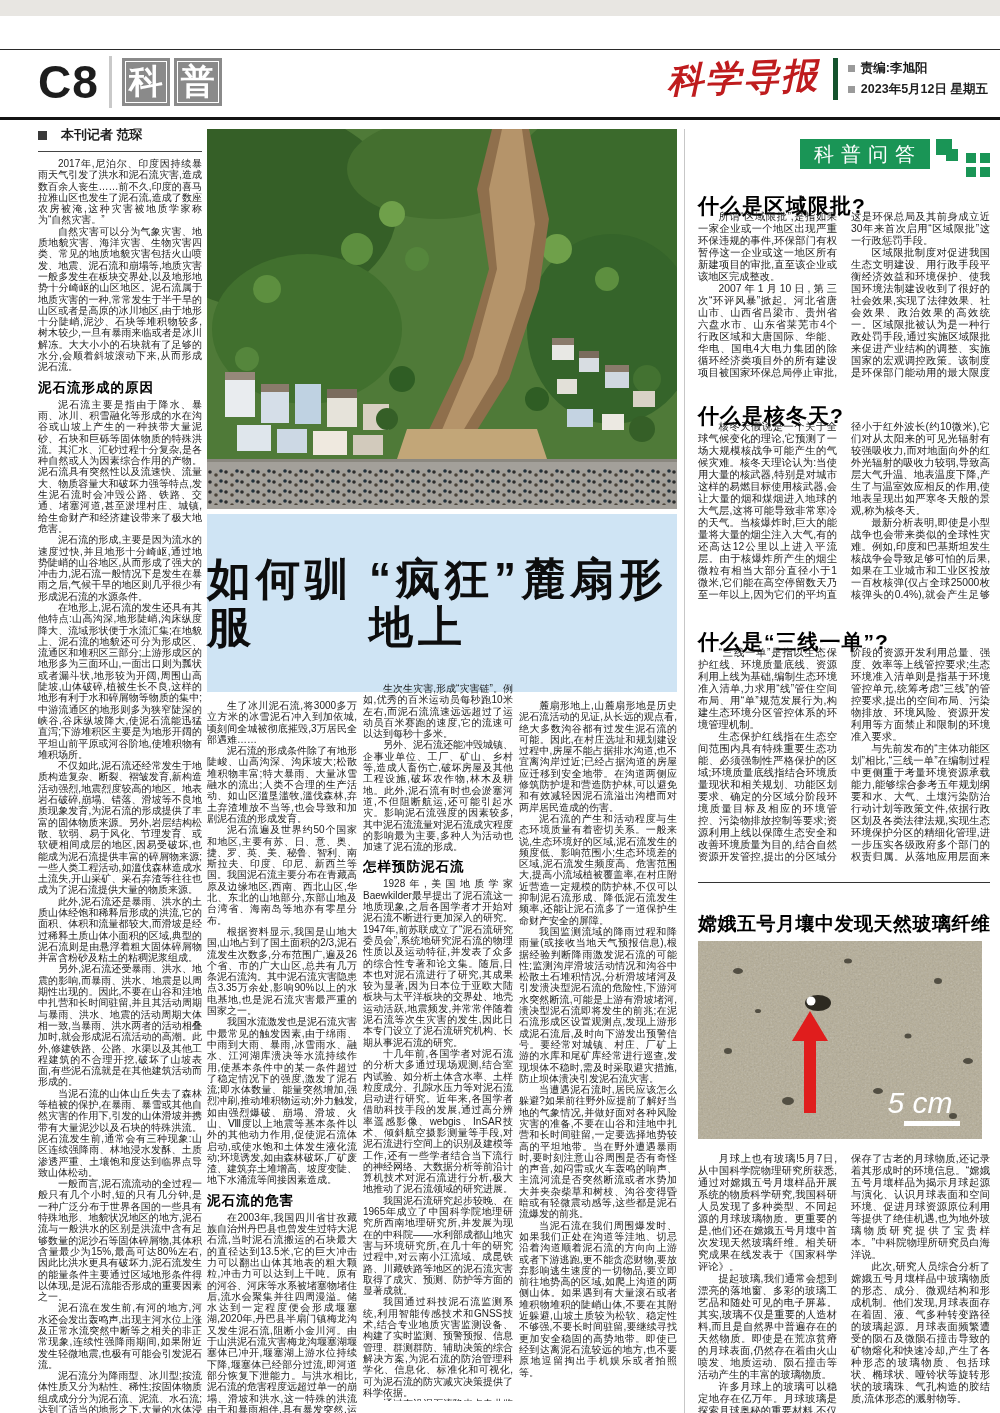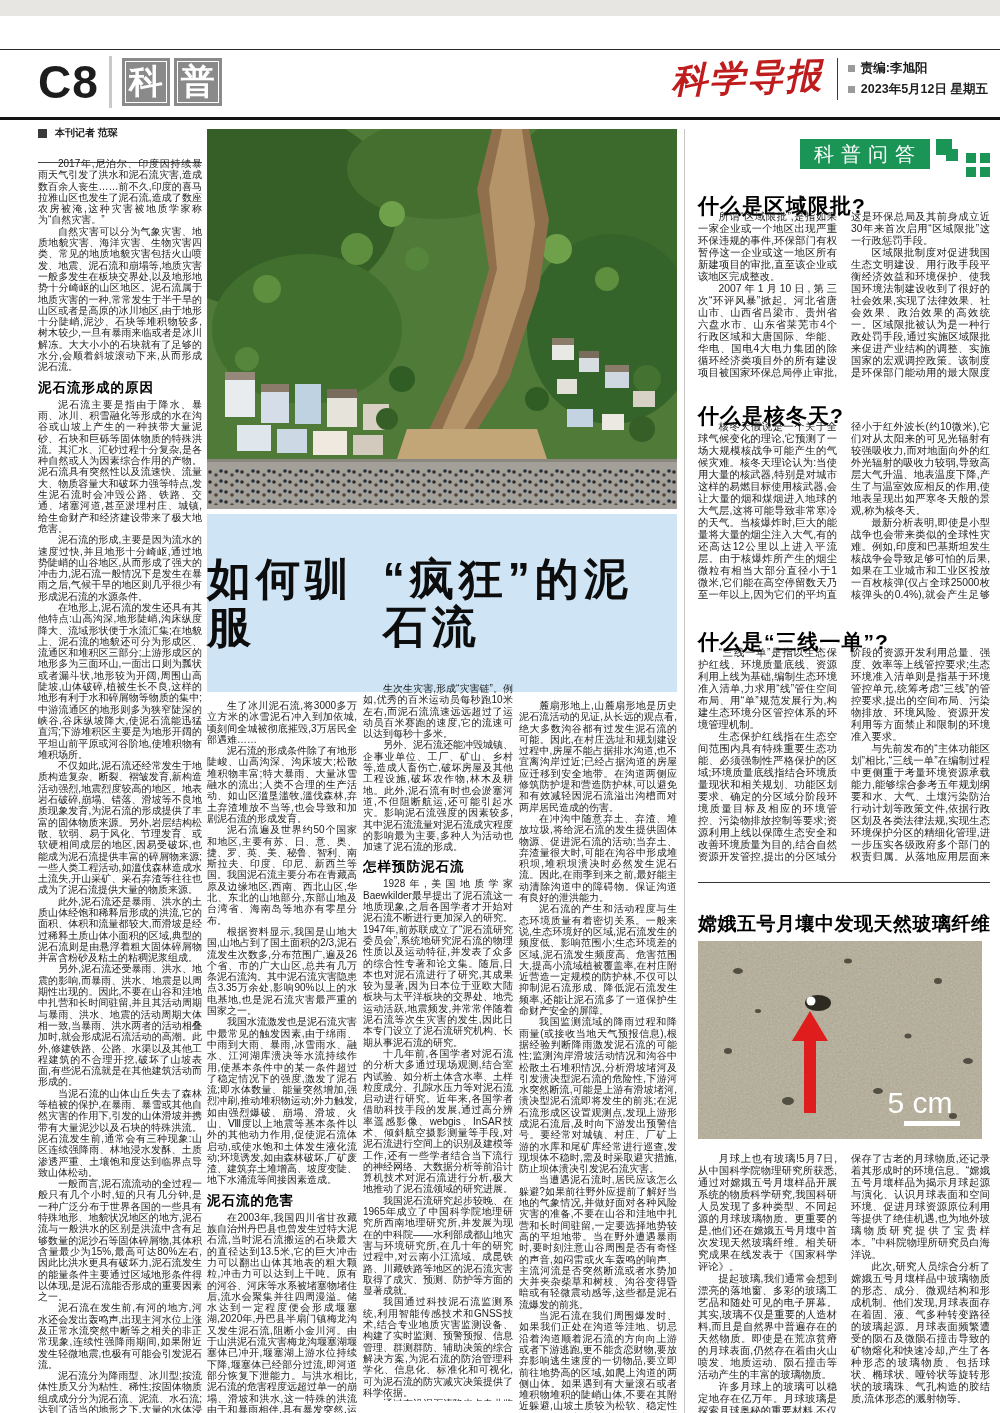--- a/index.html
+++ b/index.html
@@ -12,26 +12,26 @@
   .header-left{left:38px;top:40px;display:flex;align-items:center;gap:10px;}
   .page-no{font-size:46px;font-weight:bold;letter-spacing:1px;line-height:1;}
   .vbar{width:3px;height:52px;background:#c9c9c9;display:inline-block;}
   .section-badge{display:flex;gap:4px;}
   .badge-char{width:48px;height:48px;background:#8a8a8a;color:#fff;font-weight:bold;
               font-size:34px;display:flex;align-items:center;justify-content:center;
               box-shadow:inset 0 0 0 3px #8a8a8a, inset 0 0 0 4px #ffffff;}
   .header-right{right:12px;top:38px;display:flex;align-items:center;gap:14px;}
   .masthead{font-family:"DejaVu Serif","Liberation Serif",serif;font-style:italic;font-weight:bold;
             font-size:36px;color:#bf1c1e;transform:rotate(-2deg);letter-spacing:2px;}
-  .pub-info{border-left:1px solid #14532d;padding-left:10px;font-size:12.5px;font-weight:bold;line-height:21px;}
+  .pub-info{border-left:5px solid #14532d;padding-left:10px;font-size:12.5px;font-weight:bold;line-height:21px;}
   .pub-line{display:flex;align-items:center;gap:6px;white-space:nowrap;}
   .sq{width:7px;height:7px;background:#9a9a9a;display:inline-block;}
   
-  .byline{left:38px;top:110px;width:164px;border-bottom:1px solid #444;padding-bottom:22px;
-          font-size:10px;font-weight:bold;display:flex;align-items:center;gap:8px;}
+  .byline{left:38px;top:110px;width:164px;border-bottom:1px solid #444;padding-bottom:7px;
+          font-size:13px;font-weight:bold;display:flex;align-items:center;gap:14px;}
   .byline .sq{background:#3a3a3a;width:9px;height:9px;}
   .newscol{overflow:hidden;text-align:justify;font-size:10px;line-height:11.3px;color:#222;}
   .newscol p{margin:0;text-indent:2em;}
   .newscol h3{margin:7px 0 4px;font-size:13.5px;line-height:15px;letter-spacing:1px;color:#000;}
   .col1{left:38px;top:142px;width:164px;height:1258px;}
   .col2{left:207px;top:684px;width:150px;height:718px;}
   .col3{left:363px;top:667px;width:150px;height:718px;}
   .col4{left:519px;top:684px;width:158px;height:718px;}
   .photo{left:207px;top:113px;width:470px;height:380px;overflow:hidden;}
   .title-box{left:207px;top:498px;width:470px;height:178px;background:#cfe4f4;
@@ -54,21 +54,21 @@
   .q-title{position:absolute;left:0;font-size:21px;font-weight:bold;letter-spacing:1px;color:#000;}
   .q-body{position:absolute;left:0;width:292px;column-count:2;column-gap:14px;column-fill:auto;
           overflow:hidden;text-align:justify;font-size:10.3px;line-height:12px;color:#222;}
   .q-body p{margin:0;text-indent:2em;}
   .q1-title{top:46px;} .q1-body{top:82px;height:168px;}
   .q2-title{top:256px;} .q2-body{top:292px;height:182px;}
   .q3-title{top:482px;} .q3-body{top:518px;height:226px;}
   .qa-hr{position:absolute;left:0;top:753px;width:292px;height:1px;background:#333;}
   .moon-title{position:absolute;left:0;top:766px;width:292px;font-size:19px;font-weight:900;
               letter-spacing:0.5px;color:#000;white-space:nowrap;}
-  .moon-img{position:absolute;left:0;top:812px;width:284px;height:198px;overflow:hidden;}
+  .moon-img{position:absolute;left:0;top:812px;width:284px;height:198px;overflow:hidden;font-style:italic;}
   .moon-body{top:1024px;height:268px;}
 </style>
 </head>
 <body>
 
 <div class="page">
 
   <div class="abs rule-top"></div>
 
   <div class="abs header-left">
@@ -174,21 +174,21 @@
       <circle cx="330" cy="270" r="12" fill="#2f5d24"></circle>
         <circle cx="435" cy="300" r="13" fill="#355f27"></circle>
       <rect x="0" y="332" width="470" height="48" fill="#a3a09a"></rect>
       <rect x="0" y="338" width="470" height="38" fill="url(#crowd)"></rect>
       <rect x="0" y="330" width="470" height="3" fill="#8b8880"></rect>
     </svg>
   </div>
 
   <div class="abs title-box">
     <div class="title-line">如何驯服</div>
-    <div class="title-line">“疯狂”的泥石流</div>
+    <div class="title-line">“疯狂”麓扇形地上</div>
   </div>
 
   <div class="abs newscol col2">
       <p>生了冰川泥石流,将3000多万立方米的冰雪泥石冲入到加依城,顷刻间全城被彻底摧毁,3万居民全部遇难……</p>
       <p>泥石流的形成条件除了有地形陡峻、山高沟深、沟床坡大;松散堆积物丰富;特大暴雨、大量冰雪融水的流出;人类不合理的生产活动、如山区滥垦滥牧,滥伐森林,弃土弃渣堆放不当等,也会导致和加剧泥石流的形成发育。</p>
       <p>泥石流遍及世界约50个国家和地区,主要有苏、日、意、奥、捷、罗、英、美、秘鲁、智利、南斯拉夫、印度、印尼、新西兰等国。我国泥石流主要分布在青藏高原及边缘地区,西南、西北山区,华北、东北的山地部分,东部山地及台湾省、海南岛等地亦有零星分布。</p>
       <p>根据资料显示,我国是山地大国,山地占到了国土面积的2/3,泥石流发生次数多,分布范围广,遍及26个省、市的广大山区,总共有几万条泥石流沟。其中泥石流灾害隐患点3.35万余处,影响90%以上的水电基地,也是泥石流灾害最严重的国家之一。</p>
       <p>我国水流激发也是泥石流灾害中最常见的触发因素,由于绵雨、中雨到大雨、暴雨,冰雪雨水、融水、江河湖库溃决等水流持续作用,使基本条件中的某一条件超过了稳定情况下的强度,激发了泥石流;即水体数量、能量突然增加,强烈冲刷,推动堆积物运动;外力触发,如由强烈爆破、崩塌、滑坡、火山、Ⅷ度以上地震等基本条件以外的其他动力作用,促使泥石流体启动,或使水饱和土体发生液化流动;环境诱发,如由森林破坏,厂矿废渣、建筑弃土堆增高、坡度变陡、地下水涌流等间接因素造成。</p>
       <h3>泥石流的危害</h3>
       <p>在2003年,我国四川省甘孜藏族自治州丹巴县也曾发生过特大泥石流,当时泥石流搬运的石块最大的直径达到13.5米,它的巨大冲击力可以翻出山体其地表的粗大颗粒,冲击力可以达到上千吨。原有的河谷、河床等水系被堵塞物堵住后,流水会聚集并往四周漫溢。储水达到一定程度便会形成堰塞湖,2020年,丹巴县半扇门镇梅龙沟又发生泥石流,阻断小金川河。由于山洪泥石流灾害梅龙沟堰塞湖堰塞体已冲开,堰塞湖上游水位持续下降,堰塞体已经部分过流,即河道部分恢复下泄能力。与洪水相比,泥石流的危害程度远超过单一的崩塌、滑坡和洪水,这一特殊的洪流由于和暴雨相伴,具有暴发突然,运动快速、历史短暂和破坏力极大的特点。</p>
@@ -198,21 +198,20 @@
       <p>另外、泥石流还能冲毁城镇、企事业单位、工厂、矿山、乡村等,造成人畜伤亡,破坏房屋及其他工程设施,破坏农作物,林木及耕地。此外,泥石流有时也会淤塞河道,不但阻断航运,还可能引起水灾。影响泥石流强度的因素较多,其中泥石流流量对泥石流成灾程度的影响最为主要,多种人为活动也加速了泥石流的形成。</p>
       <h3>怎样预防泥石流</h3>
       <p>1928年,美国地质学家Baewkilder最早提出了泥石流这一地质现象,之后各国学者才开始对泥石流不断进行更加深入的研究。1947年,前苏联成立了“泥石流研究委员会”,系统地研究泥石流的物理性质以及运动特征,并发表了众多的综合性专著和论文集。随后,日本也对泥石流进行了研究,其成果较为显著,因为日本位于亚欧大陆板块与太平洋板块的交界处、地壳运动活跃,地震频发,并常常伴随着泥石流等次生灾害的发生,因此日本专门设立了泥石流研究机构、长期从事泥石流的研究。</p>
       <p>十几年前,各国学者对泥石流的分析大多通过现场观测,结合室内试验、如分析土体含水率、土样粒度成分、孔隙水压力等对泥石流启动进行研究。近年来,各国学者借助科技手段的发展,通过高分辨率遥感影像、webgis、InSAR技术、倾斜航空摄影测量等手段,对泥石流进行空间上的识别及建模等工作,还有一些学者结合当下流行的神经网络、大数据分析等前沿计算机技术对泥石流进行分析,极大地推动了泥石流领域的研究进展。</p>
       <p>我国泥石流研究起步较晚、在1965年成立了中国科学院地理研究所西南地理研究所,并发展为现在的中科院——水利部成都山地灾害与环境研究所,在几十年的研究过程中,对云南小江流域、成昆铁路、川藏铁路等地区的泥石流灾害取得了成灾、预测、防护等方面的显著成就。</p>
       <p>我国通过科技泥石流监测系统,利用智能传感技术和GNSS技术,结合专业地质灾害监测设备、构建了实时监测、预警预报、信息管理、群测群防、辅助决策的综合解决方案,为泥石流的防治管理科学化、信息化、标准化和可视化,可为泥石流的防灾减灾决策提供了科学依据。</p>
       <p>通过布设泥石流隐患点专业监测预警设备,利用已开发的地质灾害监测预警系统平台对泥石流地质灾害隐患点进行实时监测,并对监测数据进行存储、管理、查询、统计和分析,达到泥石流监测以及提前预警目的。</p>
     </div>
   <div class="abs newscol col4">
       <p>麓扇形地上,山麓扇形地是历史泥石流活动的见证,从长远的观点看,绝大多数沟谷都有过发生泥石流的可能。因此,在村庄选址和规划建设过程中,房屋不能占据排水沟道,也不宜离沟岸过近;已经占据沟道的房屋应迁移到安全地带。在沟道两侧应修筑防护堤和营造防护林,可以避免和有效减轻因泥石流溢出沟槽而对两岸居民造成的伤害。</p>
-      <p>在冲沟中随意弃土、弃渣、堆放垃圾,将给泥石流的发生提供固体物源、促进泥石流的活动;当弃土、弃渣量很大时,可能在沟谷中形成堆积坝,堆积坝溃决时必然发生泥石流。因此,在雨季到来之前,最好能主动清除沟道中的障碍物。保证沟道有良好的泄洪能力。</p>
       <p>泥石流的产生和活动程度与生态环境质量有着密切关系。一般来说,生态环境好的区域,泥石流发生的频度低、影响范围小;生态环境差的区域,泥石流发生频度高、危害范围大,提高小流域植被覆盖率,在村庄附近营造一定规模的防护林,不仅可以抑制泥石流形成、降低泥石流发生频率,还能让泥石流多了一道保护生命财产安全的屏障。</p>
       <p>我国监测流域的降雨过程和降雨量(或接收当地天气预报信息),根据经验判断降雨激发泥石流的可能性;监测沟岸滑坡活动情况和沟谷中松散土石堆积情况,分析滑坡堵河及引发溃决型泥石流的危险性,下游河水突然断流,可能是上游有滑坡堵河,溃决型泥石流即将发生的前兆;在泥石流形成区设置观测点,发现上游形成泥石流后,及时向下游发出预警信号。要经常对城镇、村庄、厂矿上游的水库和尾矿库经常进行巡查,发现坝体不稳时,需及时采取避灾措施,防止坝体溃决引发泥石流灾害。</p>
       <p>当遭遇泥石流时,居民应该怎么躲避?如果前往野外应提前了解好当地的气象情况,并做好面对各种风险灾害的准备,不要在山谷和洼地中扎营和长时间驻留,一定要选择地势较高的平坦地带。当在野外遭遇暴雨时,要时刻注意山谷周围是否有奇怪的声音,如闷雷或火车轰鸣的响声、主流河流是否突然断流或者水势加大并夹杂柴草和树枝、沟谷变得昏暗或有轻微震动感等,这些都是泥石流爆发的前兆。</p>
       <p>当泥石流在我们周围爆发时、如果我们正处在沟道等洼地、切忌沿着沟道顺着泥石流的方向向上游或者下游逃跑,更不能贪恋财物,要放弃影响逃生速度的一切物品,要立即前往地势高的区域,如爬上沟道的两侧山体。如果遇到有大量滚石或者堆积物堆积的陡峭山体,不要在其附近躲避,山坡土质较为松软、稳定性不够强,不要长时间驻留,要继续寻找更加安全稳固的高势地带。即使已经到达离泥石流较远的地方,也不要原地逗留掏出手机娱乐或者拍照等。</p>
     </div>
 
   <div class="abs vdiv"></div>
 
   <div class="abs rightcol">
 

